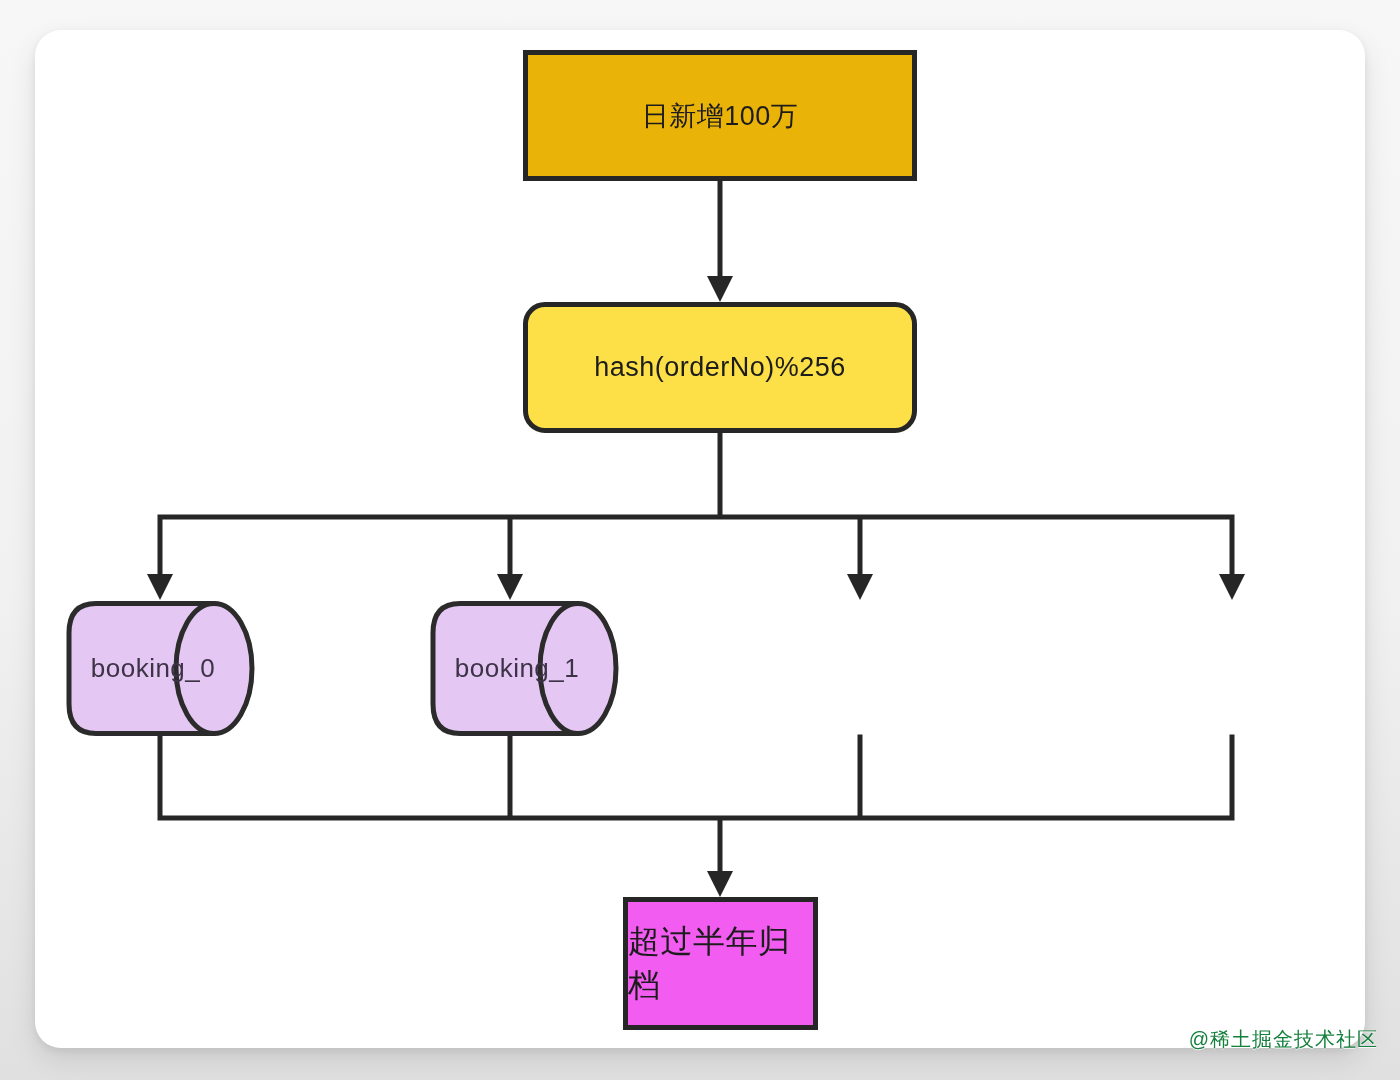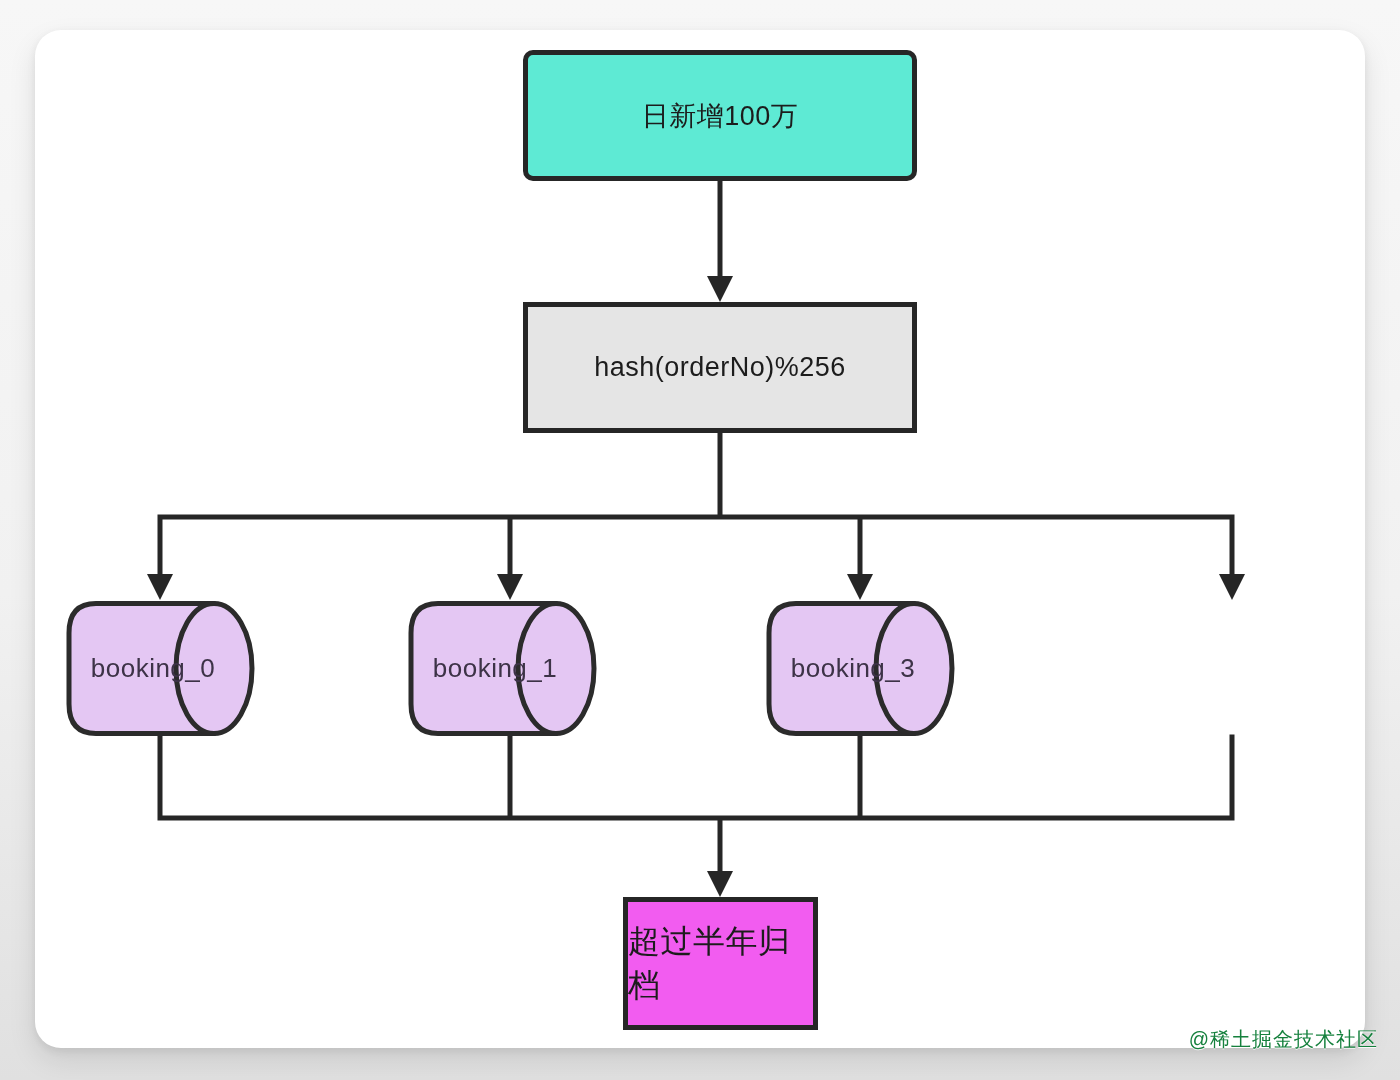--- a/index.html
+++ b/index.html
@@ -17,33 +17,33 @@
   }
   .connectors{position:absolute;left:0;top:0;width:1400px;height:1080px;pointer-events:none;}
   .connectors path{fill:none;stroke:#262626;stroke-width:5;stroke-linecap:square;}
   .connectors polygon{fill:#262626;stroke:none;}
   .node{
     position:absolute;box-sizing:border-box;
     border:5px solid #262626;
     display:flex;align-items:center;justify-content:center;
     font-size:27px;color:#1c1c1c;letter-spacing:.5px;
   }
-  .node-daily{left:523px;top:50px;width:394px;height:131px;background:#5eead4;border-radius:10px;}
-  .node-hash{left:523px;top:302px;width:394px;height:131px;background:#e5e5e5;}
+  .node-daily{left:523px;top:50px;width:394px;height:131px;background:#eab308;}
+  .node-hash{left:523px;top:302px;width:394px;height:131px;background:#fde047;border-radius:22px;}
   .node-archive{left:623px;top:897px;width:195px;height:133px;background:#f25cf0;font-size:32px;}
   .cyl{position:absolute;width:192px;height:137px;text-align:right;}
   .cyl svg{position:absolute;left:0;top:0;width:192px;height:137px;}
   .cyl .shape{fill:#e4c7f3;stroke:#2b2b2b;stroke-width:5;stroke-linejoin:round;}
   .cyl-label{
     position:absolute;left:0;top:0;width:178px;height:137px;
     display:flex;align-items:center;justify-content:center;
     font-size:26px;color:#3d3347;letter-spacing:.5px;white-space:nowrap;
   }
   .cyl-0{left:64px;top:600px;}
-  .cyl-1{left:406px;top:600px;}
+  .cyl-1{left:428px;top:600px;}
   .cyl-2{left:764px;top:600px;}
   .cyl-3{left:1135px;top:600px;}
   .watermark{
     position:absolute;right:22px;top:1026px;
     font-size:20px;color:#15803d;letter-spacing:1px;
     text-shadow:0 1px 0 rgba(255,255,255,.8);
   }
 </style>
 </head>
 <body>
@@ -84,27 +84,20 @@
   </div>
 
   <div class="cyl cyl-1">
     <svg viewBox="0 0 192 137">
       <path class="shape" d="M150,3.5 L32,3.5 Q5,3.5 5,33 L5,104 Q5,133.5 32,133.5 L150,133.5 Z"></path>
       <ellipse class="shape" cx="150" cy="68.5" rx="38" ry="65"></ellipse>
     </svg>
     <div class="cyl-label">booking_1</div>
   </div>
 
-  <div class="cyl cyl-2">
-    <svg viewBox="0 0 192 137">
-      <path class="shape" d="M150,3.5 L32,3.5 Q5,3.5 5,33 L5,104 Q5,133.5 32,133.5 L150,133.5 Z"></path>
-      <ellipse class="shape" cx="150" cy="68.5" rx="38" ry="65"></ellipse>
-    </svg>
-    <div class="cyl-label">booking_3</div>
-  </div>
 
 
   <div class="node node-archive">
     <span>超过半年归档</span>
   </div>
 
   <div class="watermark">@稀土掘金技术社区</div>
 
 </div>
 

